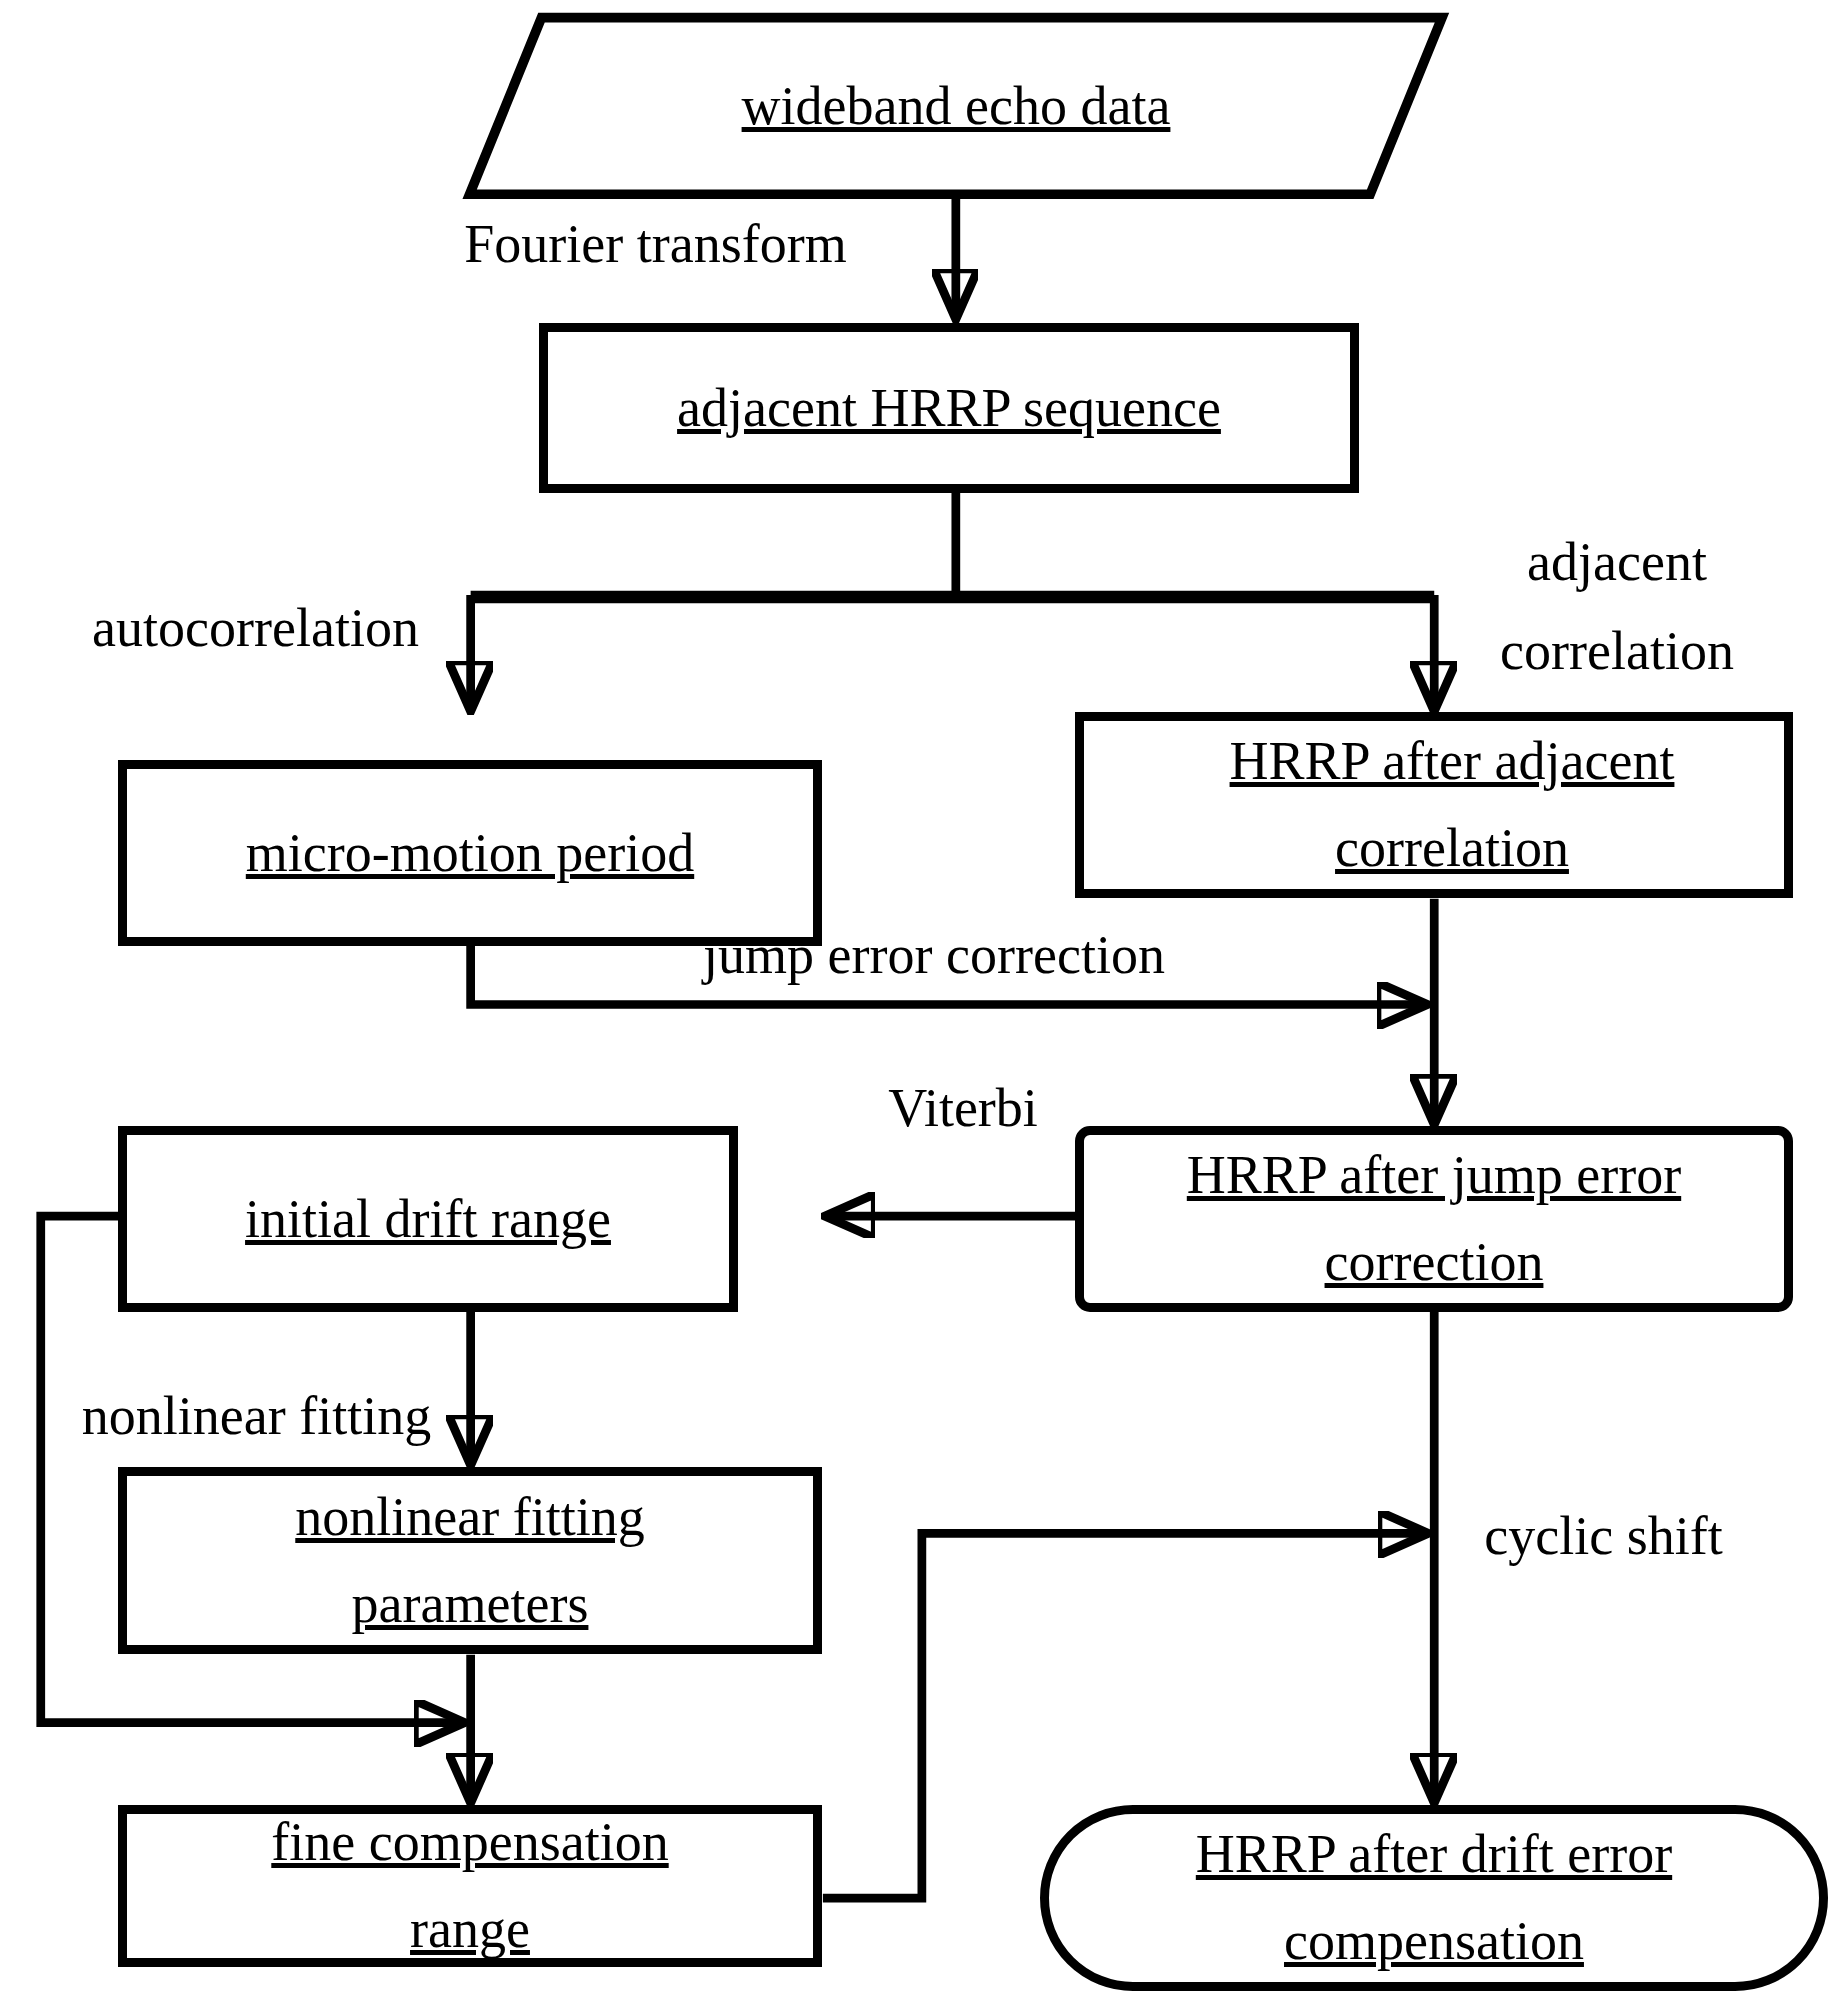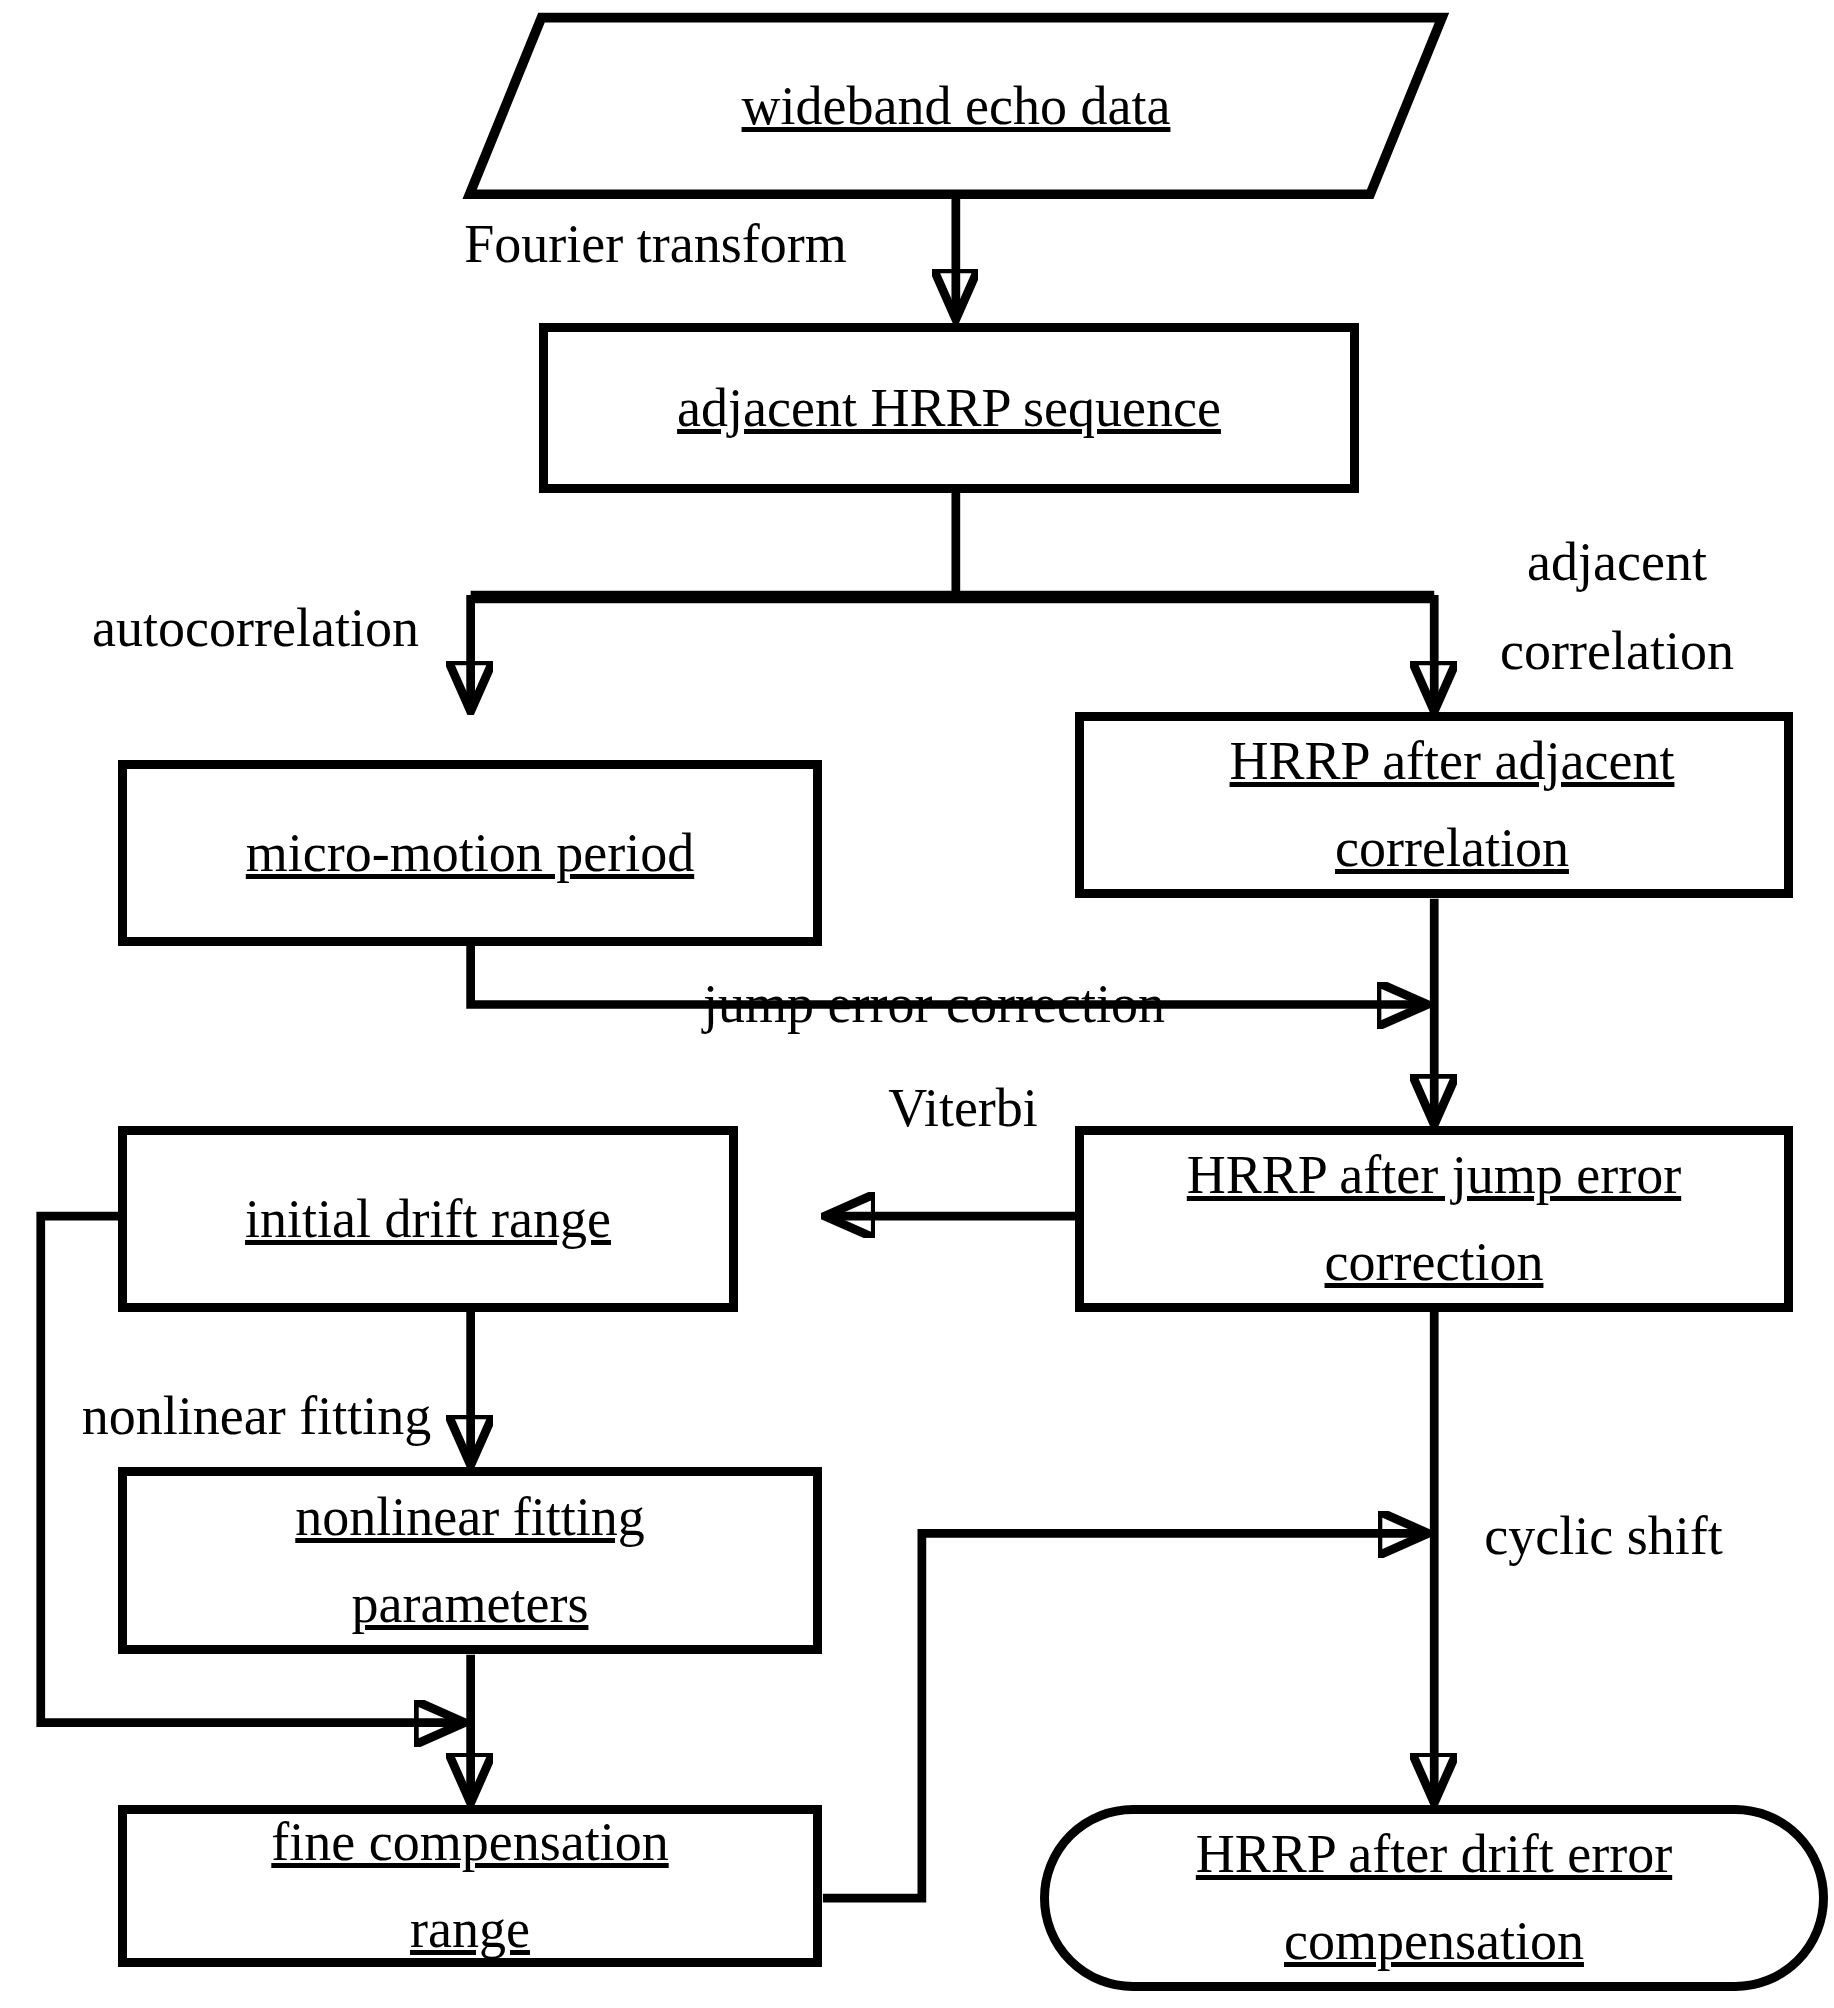--- a/index.html
+++ b/index.html
@@ -94,21 +94,21 @@
 
   <div class="node" style="left:1075px;top:712px;width:718px;height:186px;padding-left:36px;">
     <span class="node-text">HRRP after adjacent
 correlation</span>
   </div>
 
   <div class="node" style="left:118px;top:1126px;width:620px;height:186px;">
     <span class="node-text">initial drift range</span>
   </div>
 
-  <div class="node" style="left:1075px;top:1126px;width:718px;height:186px;">
+  <div class="node" style="left:1075px;top:1126px;width:718px;height:186px;border-radius:15px;">
     <span class="node-text">HRRP after jump error
 correction</span>
   </div>
 
   <div class="node" style="left:118px;top:1467px;width:704px;height:187px;">
     <span class="node-text">nonlinear fitting
 parameters</span>
   </div>
 
   <div class="node" style="left:118px;top:1805px;width:704px;height:162px;">
@@ -121,21 +121,21 @@
 compensation</span>
   </div>
 
   <div class="edge-label right" style="left:408px;top:200px;width:495px;">Fourier transform</div>
 
   <div class="edge-label right" style="left:47px;top:584px;width:417px;">autocorrelation</div>
 
   <div class="edge-label" style="left:1457px;top:518px;width:320px;">adjacent
 correlation</div>
 
-  <div class="edge-label" style="left:631px;top:960px;width:606px;">jump error correction</div>
+  <div class="edge-label" style="left:631px;top:911px;width:606px;">jump error correction</div>
 
   <div class="edge-label" style="left:871px;top:1064px;width:184px;">Viterbi</div>
 
   <div class="edge-label" style="left:39px;top:1372px;width:435px;">nonlinear fitting</div>
 
   <div class="edge-label" style="left:1452px;top:1492px;width:303px;">cyclic shift</div>
 
 </div>
 
 

